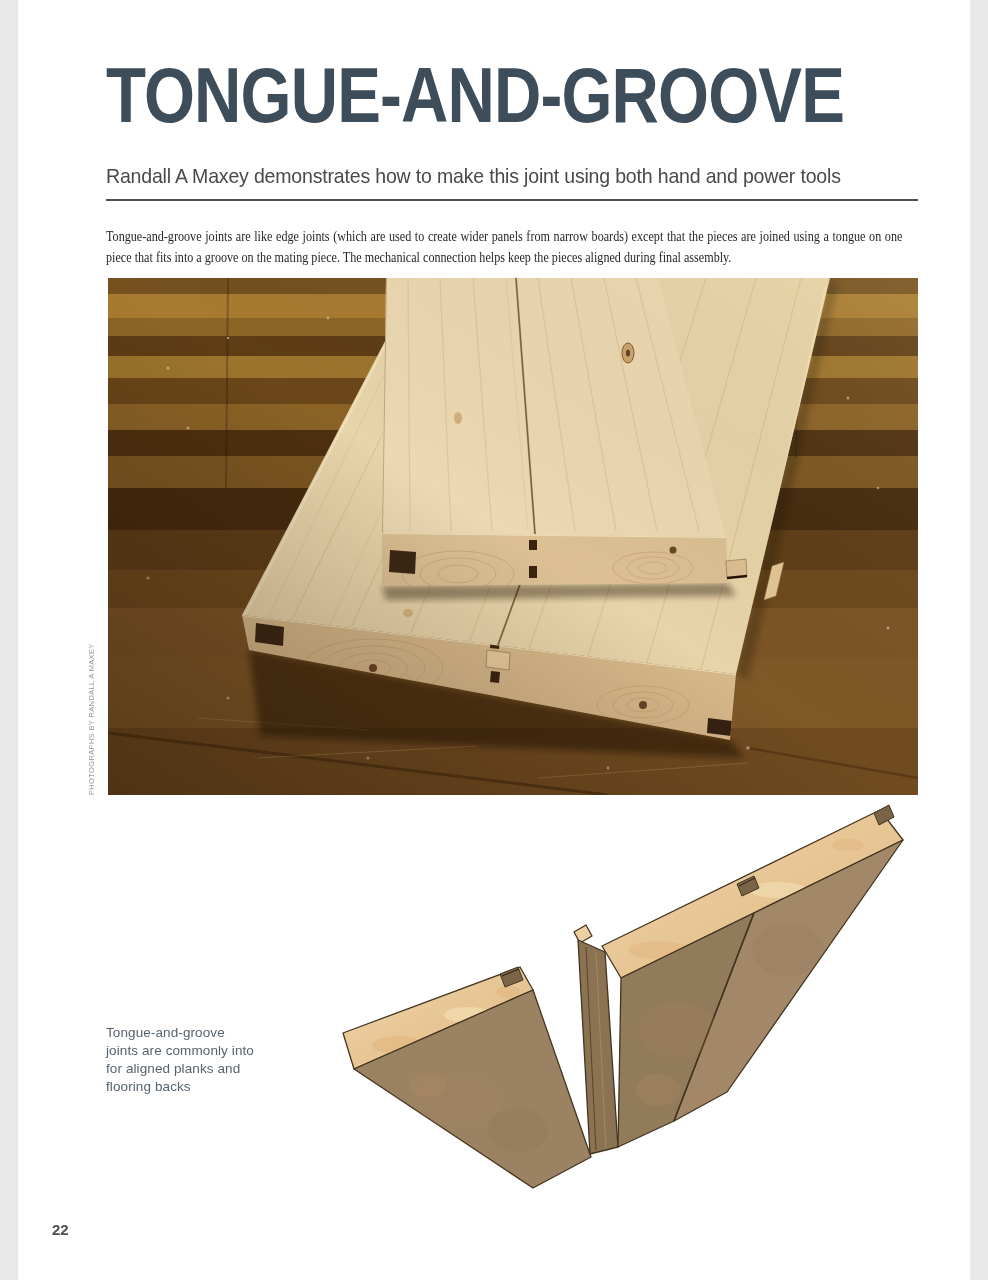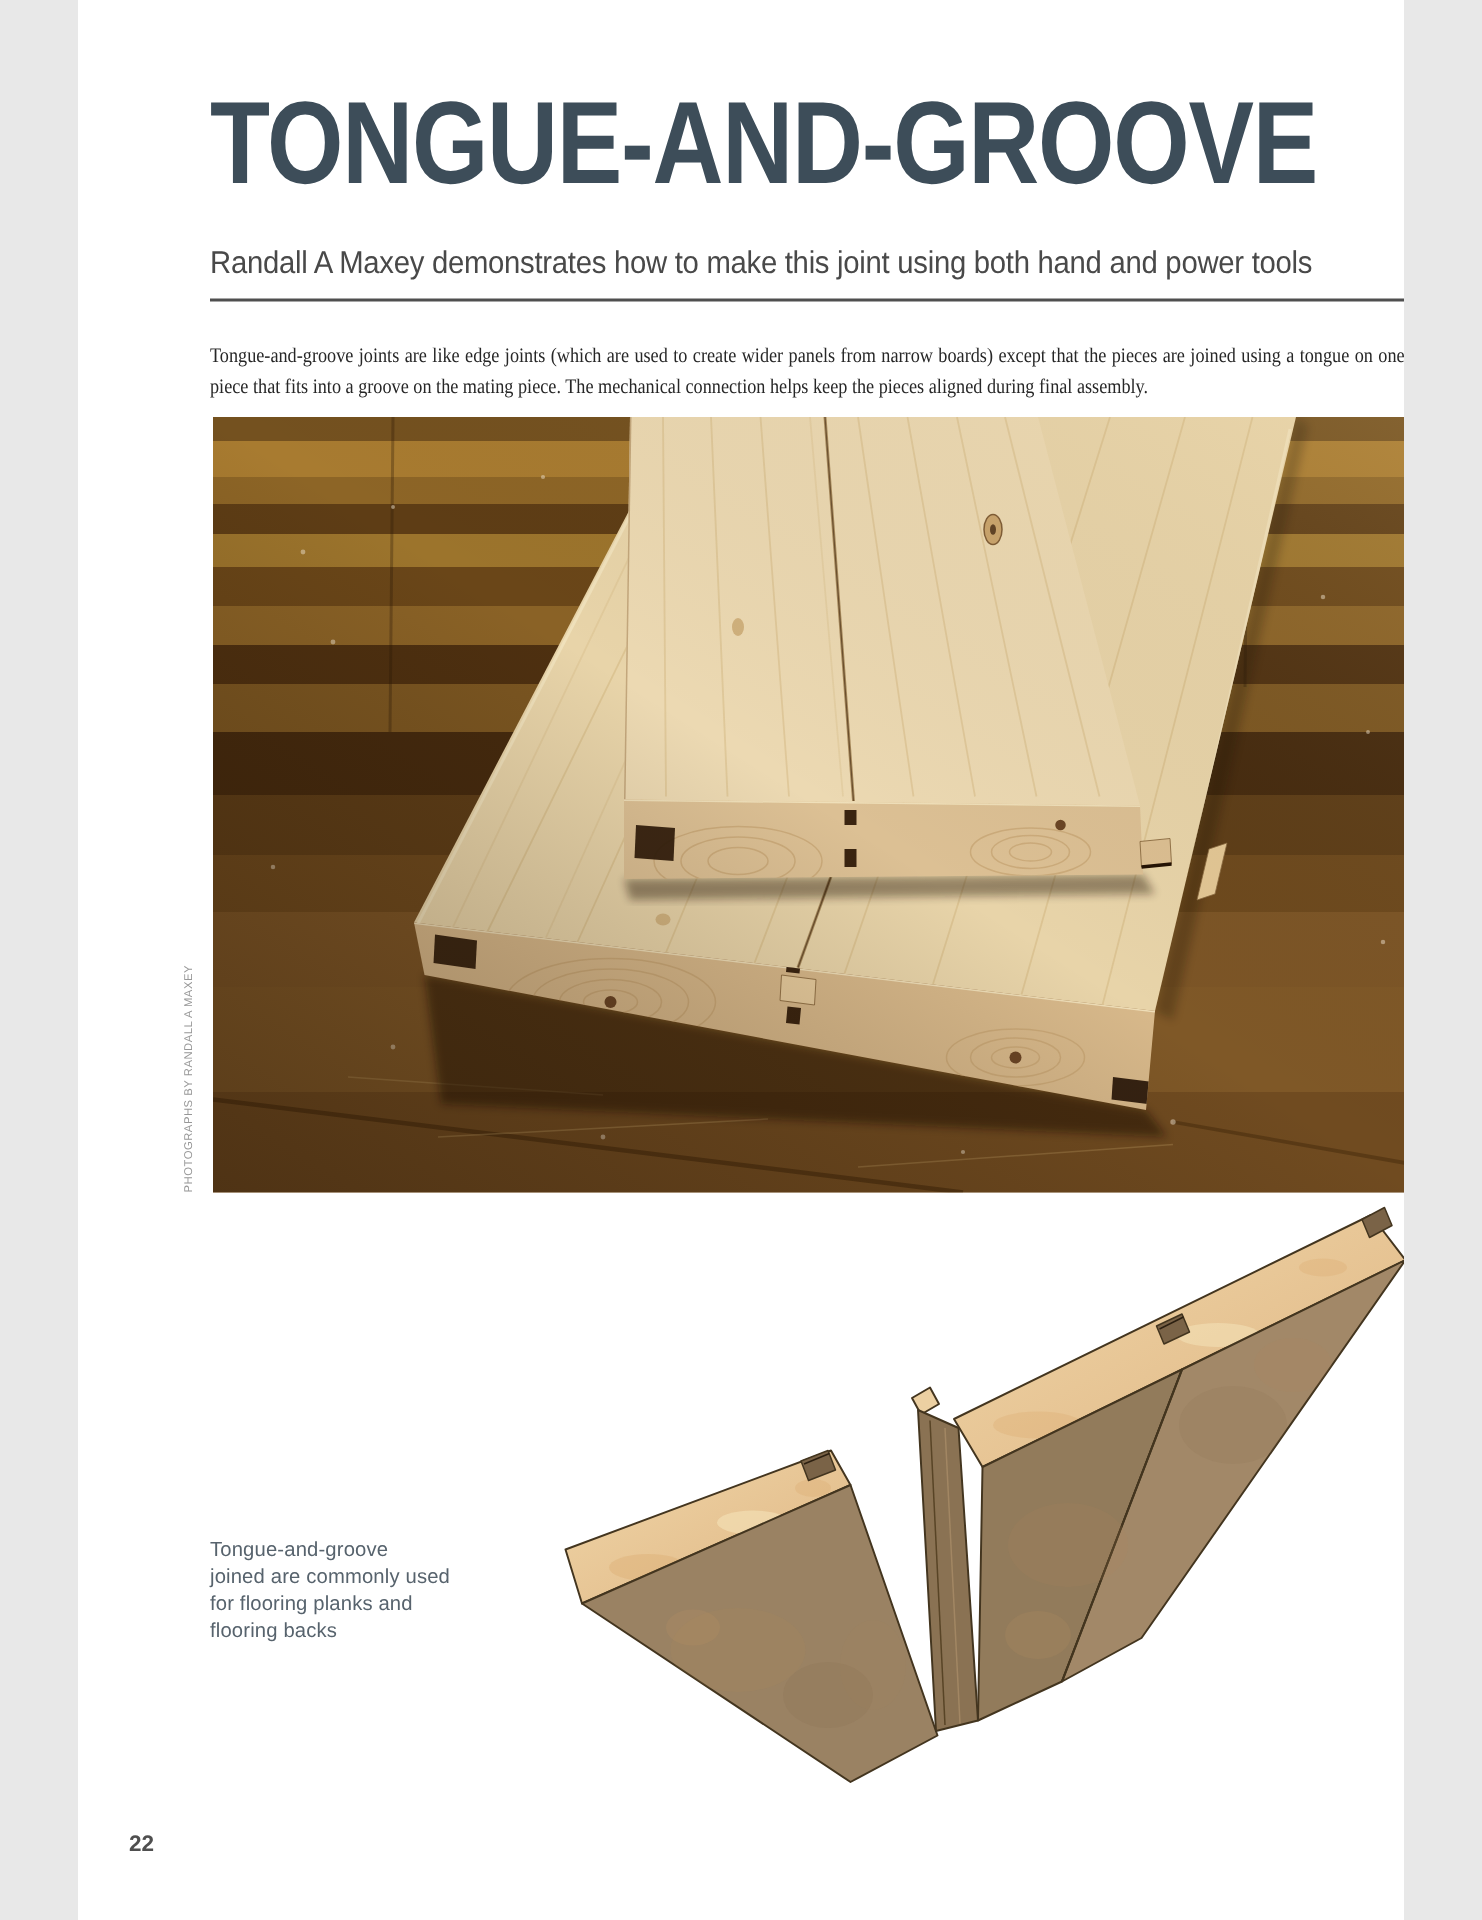--- a/index.html
+++ b/index.html
@@ -1,17 +1,17 @@
 <!DOCTYPE html>
 <html style="--paper: #ffffff; --title: #3d4d59; --standfirst: #494949; --rule: #4f4f4f; --body-text: #272727; --caption: #57636d; --credit: #979797; --page-number: #4f4f4f; --bench-amber: #a87b30; --bench-dark: #452a0e; --pine-surface: #e8d4a9; --pine-end-grain: #d7b88a; --illustration-end-grain: #ecd0a2; --illustration-face: #9a8263;"><head>
 <meta charset="utf-8">
 <style>
   html,body{margin:0;padding:0;background:#e8e8e8;}
   .page{
-    position:relative;width:884px;height:1280px;margin:0 auto;
+    position:relative;width:952px;height:1280px;margin:0 auto;
     background:var(--paper,#ffffff);overflow:hidden;
     font-family:"Liberation Sans",sans-serif;
   }
   .title{
     position:absolute;left:88px;top:52px;margin:0;
     font-size:78px;line-height:1.12;font-weight:700;letter-spacing:-1px;
     color:var(--title,#3d4d59);
     transform:scaleX(.84);transform-origin:left top;white-space:nowrap;
   }
   .standfirst{
@@ -293,20 +293,20 @@
             <ellipse cx="340" cy="290" rx="22" ry="16" fill="#c79c66" opacity=".13"></ellipse>
             <ellipse cx="510" cy="110" rx="26" ry="18" fill="#b18a5a" opacity=".14"></ellipse>
           </g>
         </g>
       </g>
     </svg>
   </div>
 
   <div class="caption">
     <span>Tongue-and-groove</span>
-    <span>joined are commonly used</span>
-    <span>for flooring planks and</span>
+    <span>joints are commonly into</span>
+    <span>for aligned planks and</span>
     <span>flooring backs</span>
   </div>
 
   <div class="page-number">22</div>
 
 </div>
 
 </body></html>

